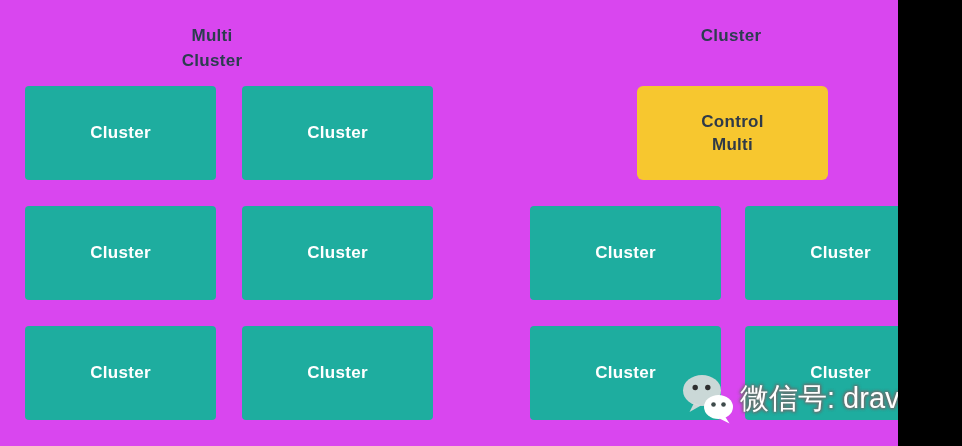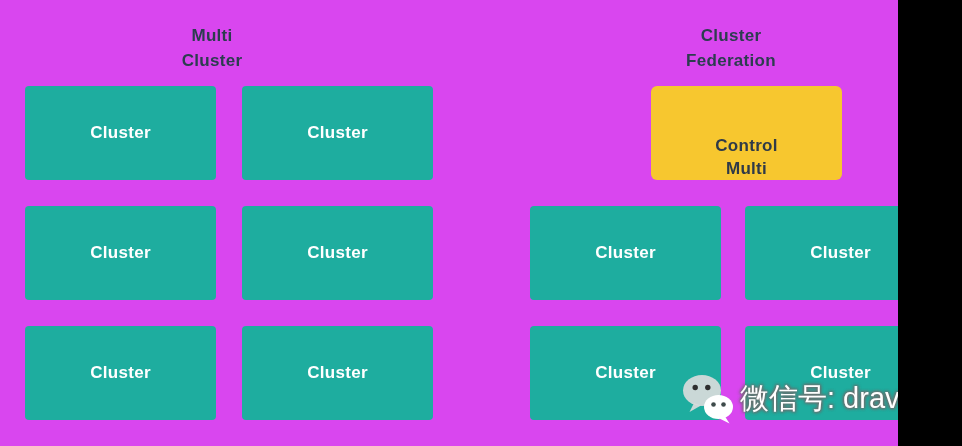--- a/index.html
+++ b/index.html
@@ -73,21 +73,20 @@
 
 <div class="canvas">
 
   <div class="group-title" style="left:112px; top:23px;">
     <div>Multi</div>
     <div>Cluster</div>
   </div>
 
   <div class="group-title" style="left:631px; top:23px;">
     <div>Cluster</div>
-    <div>Federation</div>
   </div>
 
   <div class="box teal" style="left:25px; top:86px;">
     <span class="label">Cluster</span>
   </div>
   <div class="box teal" style="left:242px; top:86px;">
     <span class="label">Cluster</span>
   </div>
   <div class="box teal" style="left:25px; top:206px;">
     <span class="label">Cluster</span>
@@ -95,21 +94,21 @@
   <div class="box teal" style="left:242px; top:206px;">
     <span class="label">Cluster</span>
   </div>
   <div class="box teal" style="left:25px; top:326px;">
     <span class="label">Cluster</span>
   </div>
   <div class="box teal" style="left:242px; top:326px;">
     <span class="label">Cluster</span>
   </div>
 
-  <div class="box yellow" style="left:651px; top:86px;justify-content:flex-end;">
+  <div class="box yellow" style="left:637px; top:86px;">
     <span class="label">Control</span>
     <span class="label">Multi</span>
   </div>
 
   <div class="box teal" style="left:530px; top:206px;">
     <span class="label">Cluster</span>
   </div>
   <div class="box teal" style="left:745px; top:206px;">
     <span class="label">Cluster</span>
   </div>

